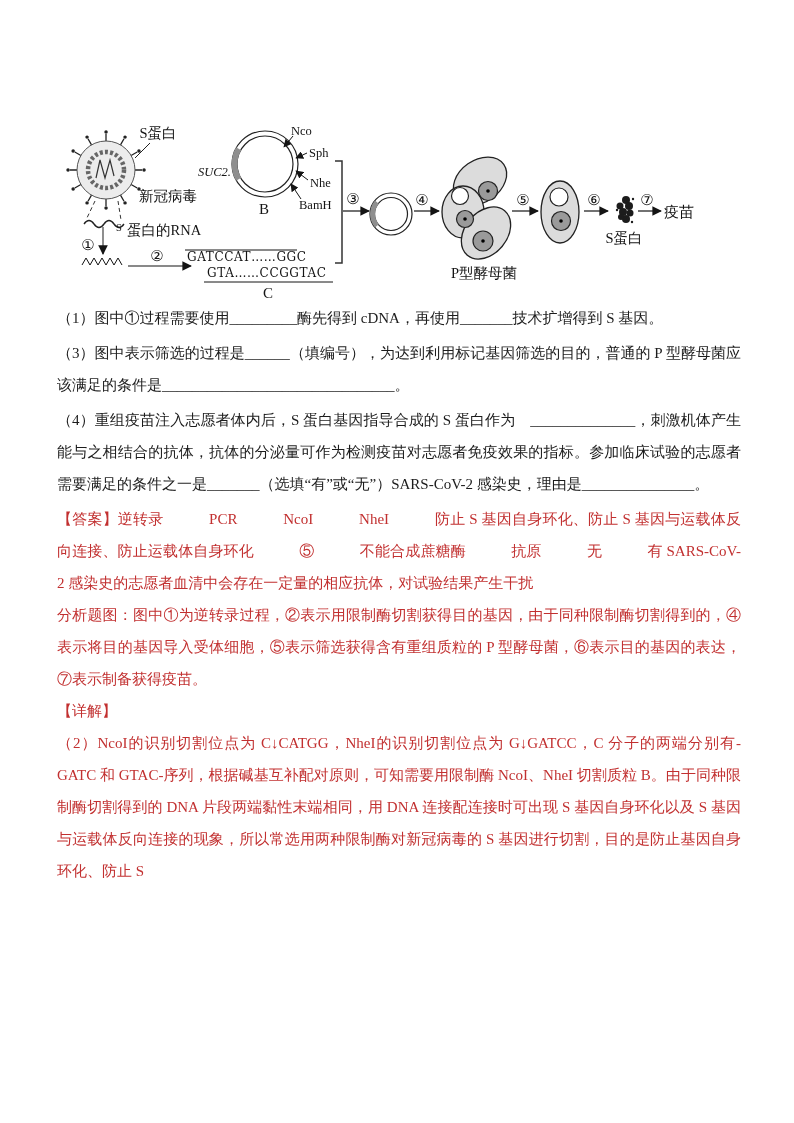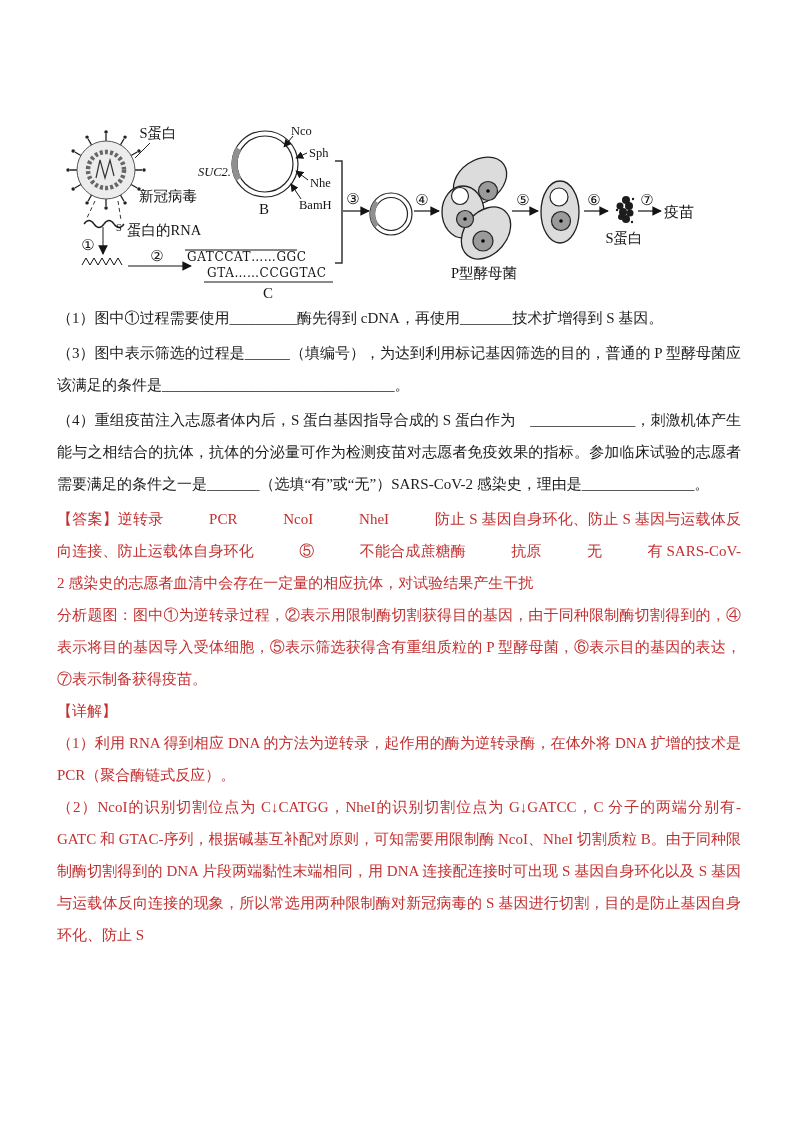--- a/index.html
+++ b/index.html
@@ -154,19 +154,18 @@
   <div class="content">
     <p class="q">（1）图中①过程需要使用_________酶先得到 cDNA，再使用_______技术扩增得到 S 基因。</p>
     <p class="q">（3）图中表示筛选的过程是______（填编号），为达到利用标记基因筛选的目的，普通的 P 型酵母菌应该满足的条件是_______________________________。</p>
     <p class="q">（4）重组疫苗注入志愿者体内后，S 蛋白基因指导合成的 S 蛋白作为　______________，刺激机体产生能与之相结合的抗体，抗体的分泌量可作为检测疫苗对志愿者免疫效果的指标。参加临床试验的志愿者需要满足的条件之一是_______（选填“有”或“无”）SARS-CoV-2 感染史，理由是_______________。</p>
 
     <p class="red"><span>【答案】</span><span>逆转录　　　PCR　　　NcoI　　　NheI　　　防止 S 基因自身环化、防止 S 基因与运载体反向连接、防止运载体自身环化　　　⑤　　　不能合成蔗糖酶　　　抗原　　　无　　　有 SARS-CoV-2 感染史的志愿者血清中会存在一定量的相应抗体，对试验结果产生干扰</span></p>
 
     <p class="red">分析题图：图中①为逆转录过程，②表示用限制酶切割获得目的基因，由于同种限制酶切割得到的，④表示将目的基因导入受体细胞，⑤表示筛选获得含有重组质粒的 P 型酵母菌，⑥表示目的基因的表达，⑦表示制备获得疫苗。</p>
 
     <p class="red label-line">【详解】</p>
-    <p class="red">（1）利用 RNA 得到相应 DNA 的方法为逆转录，起作用的酶为逆转录酶，在体外将 DNA 扩增的技术是 PCR（聚合酶链式反应）。</p>
     <p class="red">（2）NcoI的识别切割位点为 C↓CATGG，NheI的识别切割位点为 G↓GATCC，C 分子的两端分别有-GATC 和 GTAC-序列，根据碱基互补配对原则，可知需要用限制酶 NcoI、NheI 切割质粒 B。由于同种限制酶切割得到的 DNA 片段两端黏性末端相同，用 DNA 连接配连接时可出现 S 基因自身环化以及 S 基因与运载体反向连接的现象，所以常选用两种限制酶对新冠病毒的 S 基因进行切割，目的是防止基因自身环化、防止 S</p>
   </div>
 
   <div class="pagenum">91</div>
   <div class="watermark">头条@超人老师</div>
 </div>
 
 </body></html>

